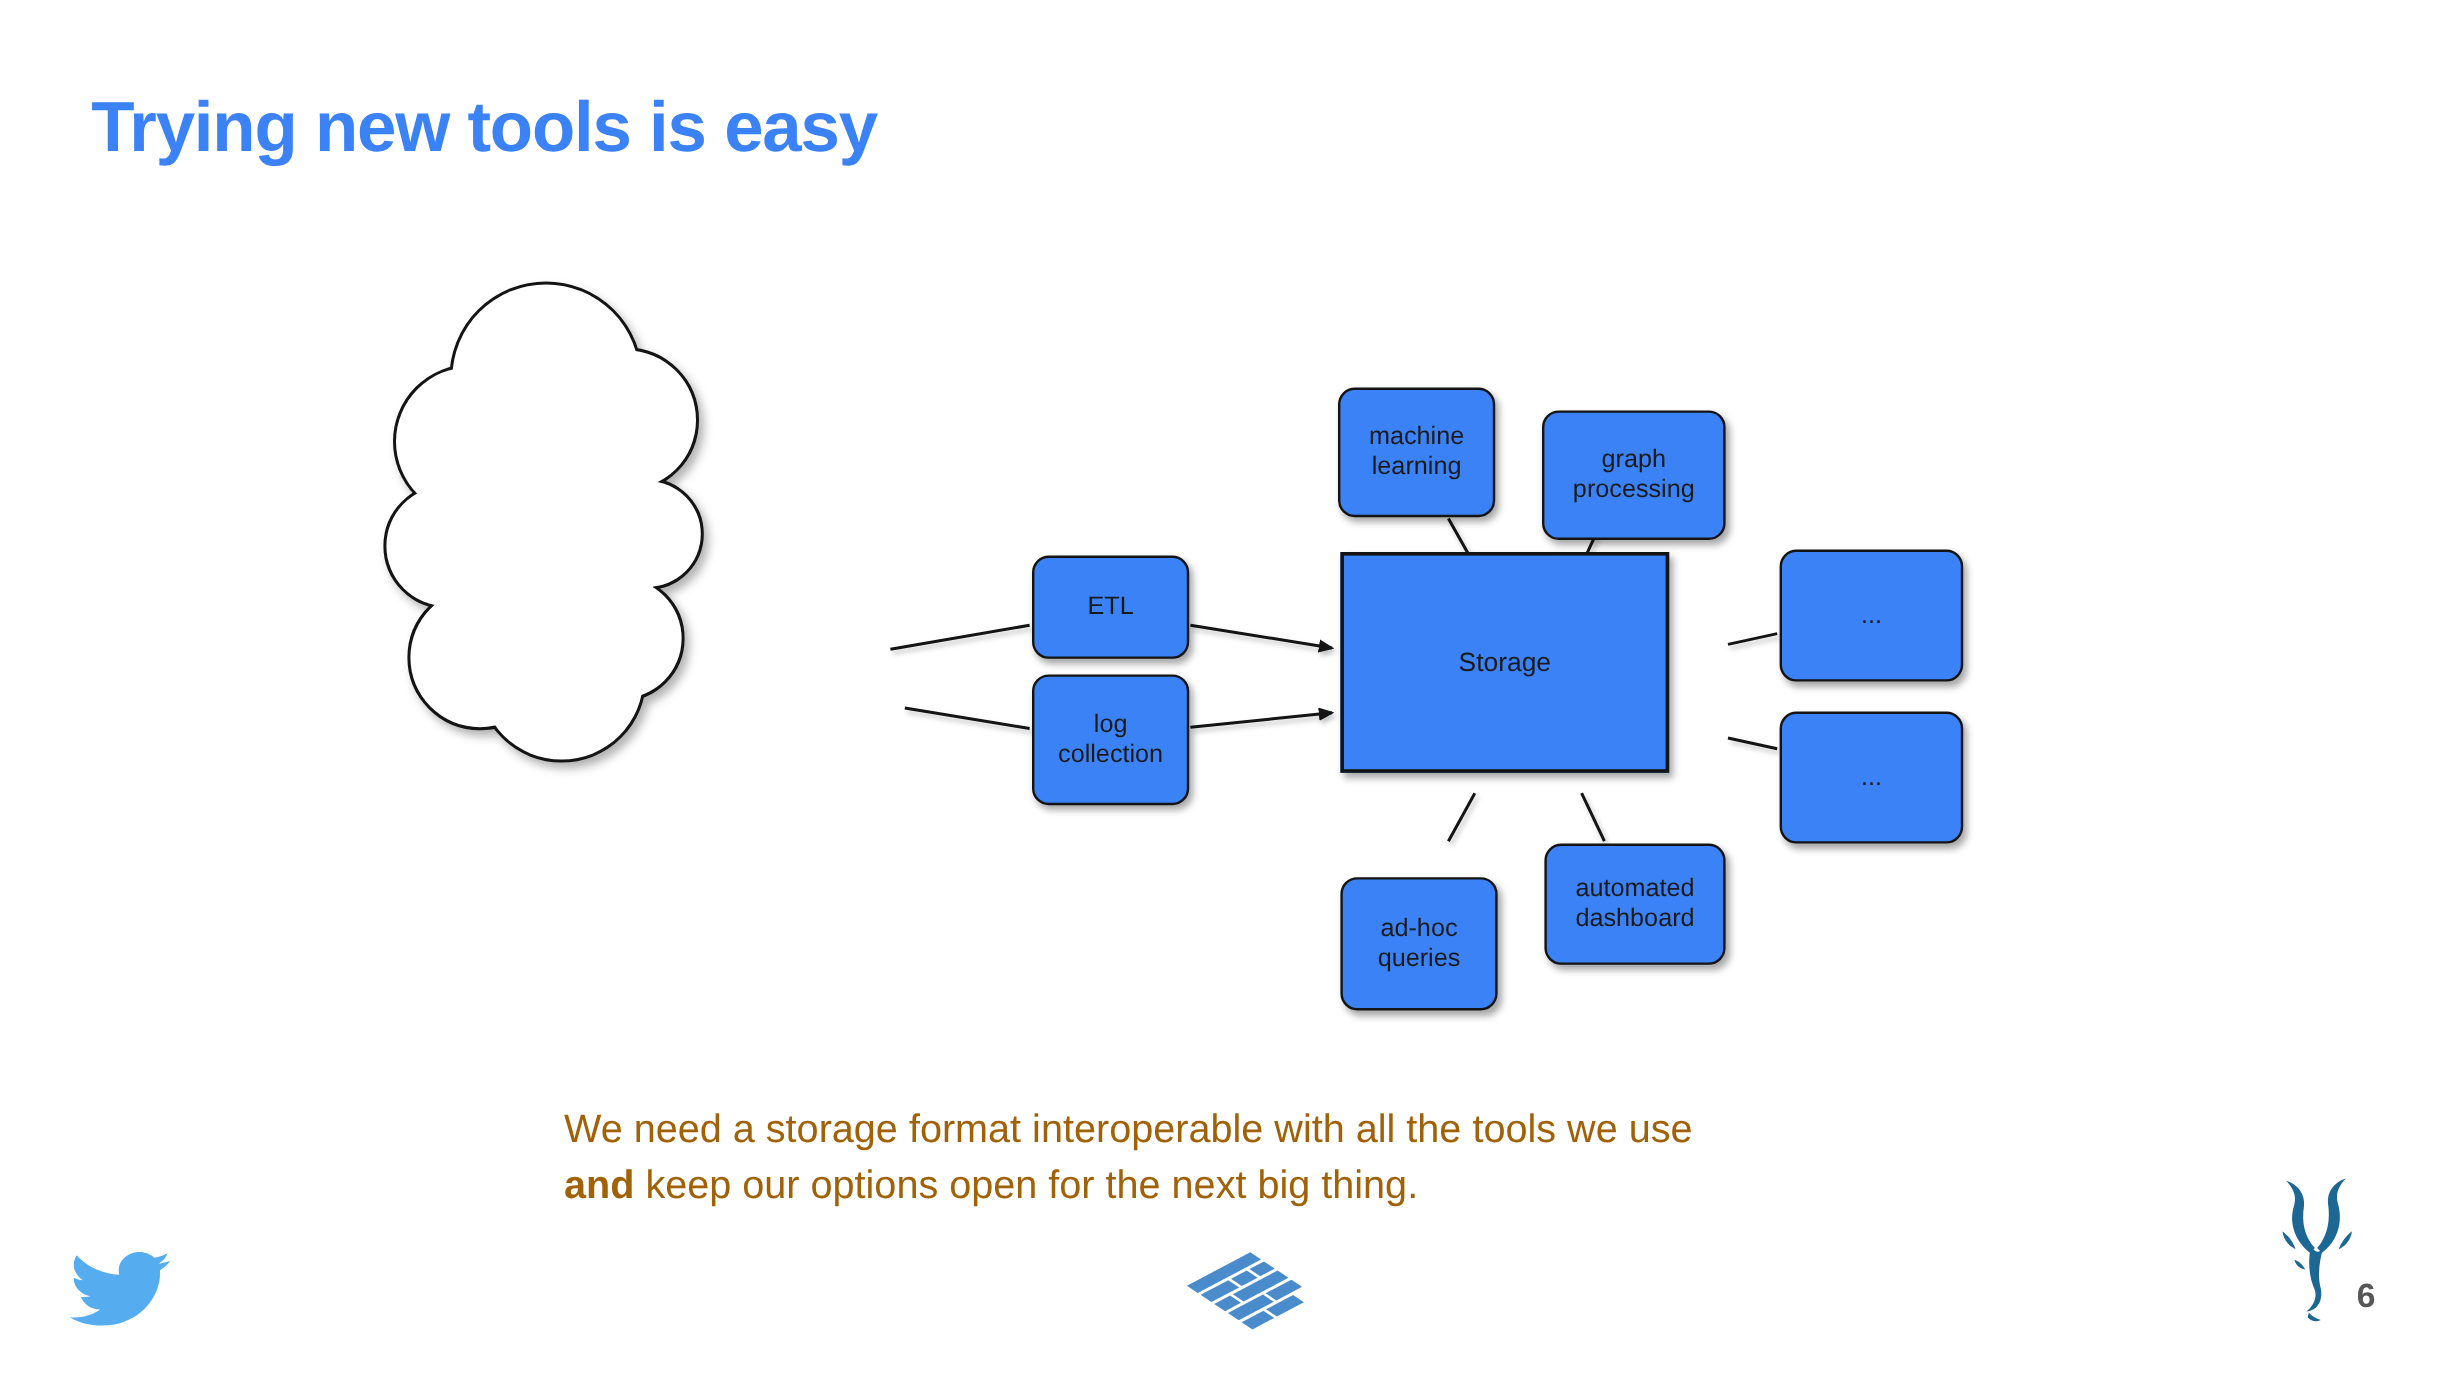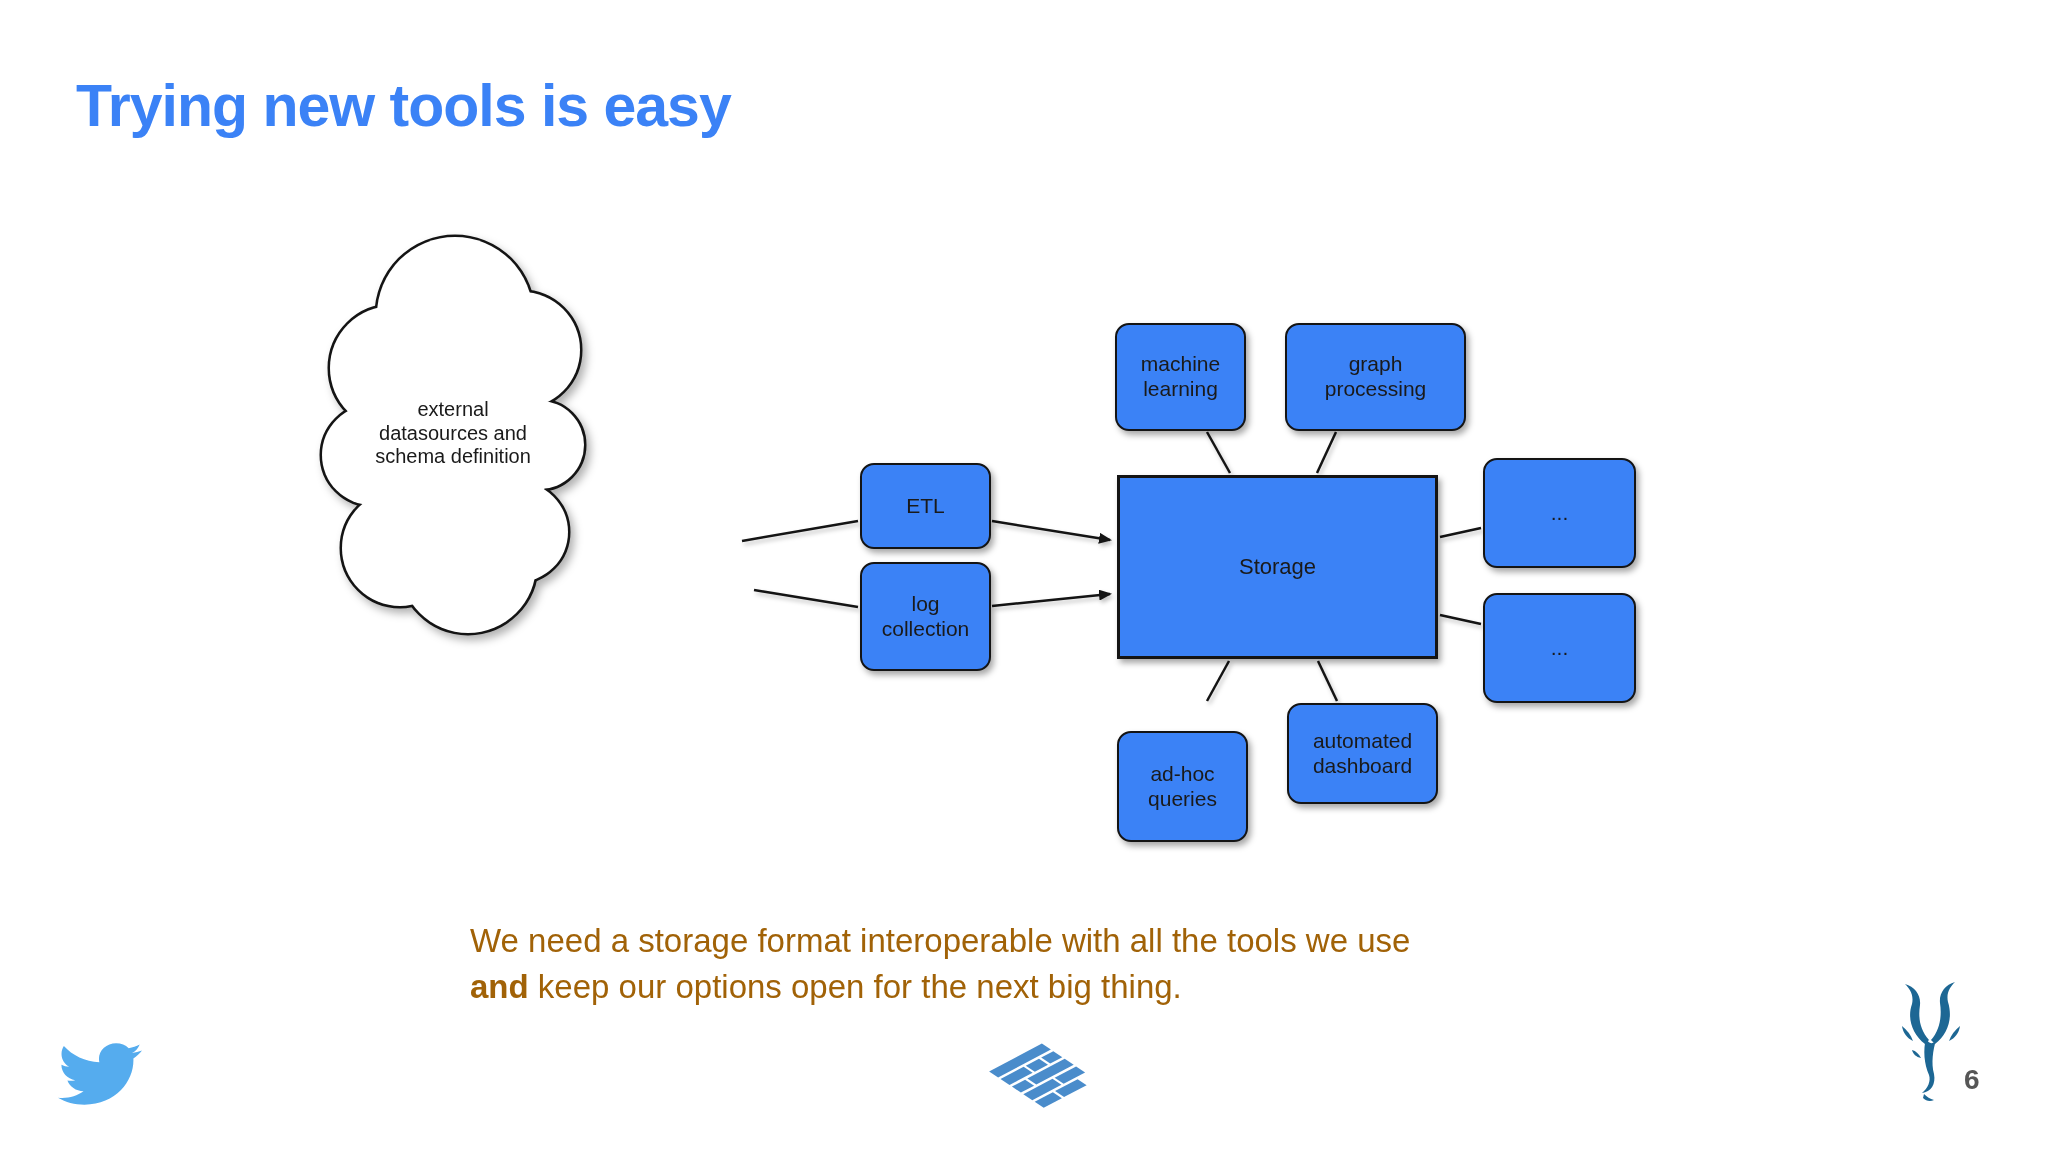--- a/index.html
+++ b/index.html
@@ -33,24 +33,24 @@
     border: 2.5px solid #141414;
     border-radius: 14px;
     box-shadow: 3px 4px 6px rgba(0,0,0,0.35);
     display: flex; align-items: center; justify-content: center;
     text-align: center; font-size: 21px; line-height: 1.18;
     white-space: pre-line;
     box-sizing: border-box;
   }
   .node-etl        { left: 860px; top: 463px; width: 131px; height: 86px; }
   .node-log        { left: 860px; top: 562px; width: 131px; height: 109px; }
-  .node-storage    { left: 1117px; top: 475px; width: 321px; height: 184px;
+  .node-storage    { left: 1117px; top: 460px; width: 274px; height: 184px;
                      border-radius: 0; border-width: 3px; font-size: 22px; }
   .node-ml         { left: 1115px; top: 323px; width: 131px; height: 108px; }
-  .node-gp         { left: 1285px; top: 323px; width: 181px; height: 108px; }
+  .node-gp         { left: 1285px; top: 342px; width: 153px; height: 108px; }
   .node-dots1      { left: 1483px; top: 458px; width: 153px; height: 110px; }
   .node-dots2      { left: 1483px; top: 593px; width: 153px; height: 110px; }
   .node-adhoc      { left: 1117px; top: 731px; width: 131px; height: 111px; }
   .node-autodash   { left: 1287px; top: 703px; width: 151px; height: 101px; }
 
   .message {
     position: absolute; left: 470px; top: 918px;
     font-size: 33px; line-height: 1.4; color: #a16207;
   }
   .message b { font-weight: bold; }
@@ -109,23 +109,20 @@
       <line x1="992" y1="606" x2="1110" y2="594" marker-end="url(#arrow)"></line>
       <line x1="1207" y1="432" x2="1230" y2="473"></line>
       <line x1="1336" y1="432" x2="1317" y2="473"></line>
       <line x1="1440" y1="537" x2="1481" y2="528"></line>
       <line x1="1440" y1="615" x2="1481" y2="624"></line>
       <line x1="1229" y1="661" x2="1207" y2="701"></line>
       <line x1="1318" y1="661" x2="1337" y2="701"></line>
     </g>
   </svg>
 
-  <div class="cloud-label">external
-datasources and
-schema definition</div>
 
   <div class="node node-etl">ETL</div>
   <div class="node node-log">log
 collection</div>
   <div class="node node-storage">Storage</div>
   <div class="node node-ml">machine
 learning</div>
   <div class="node node-gp">graph
 processing</div>
   <div class="node node-dots1">...</div>

